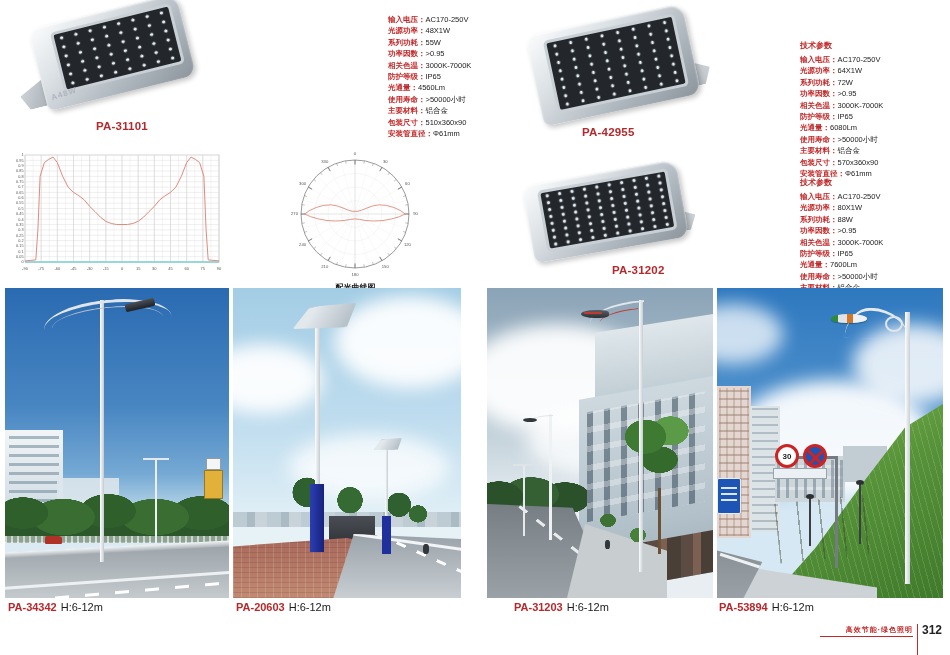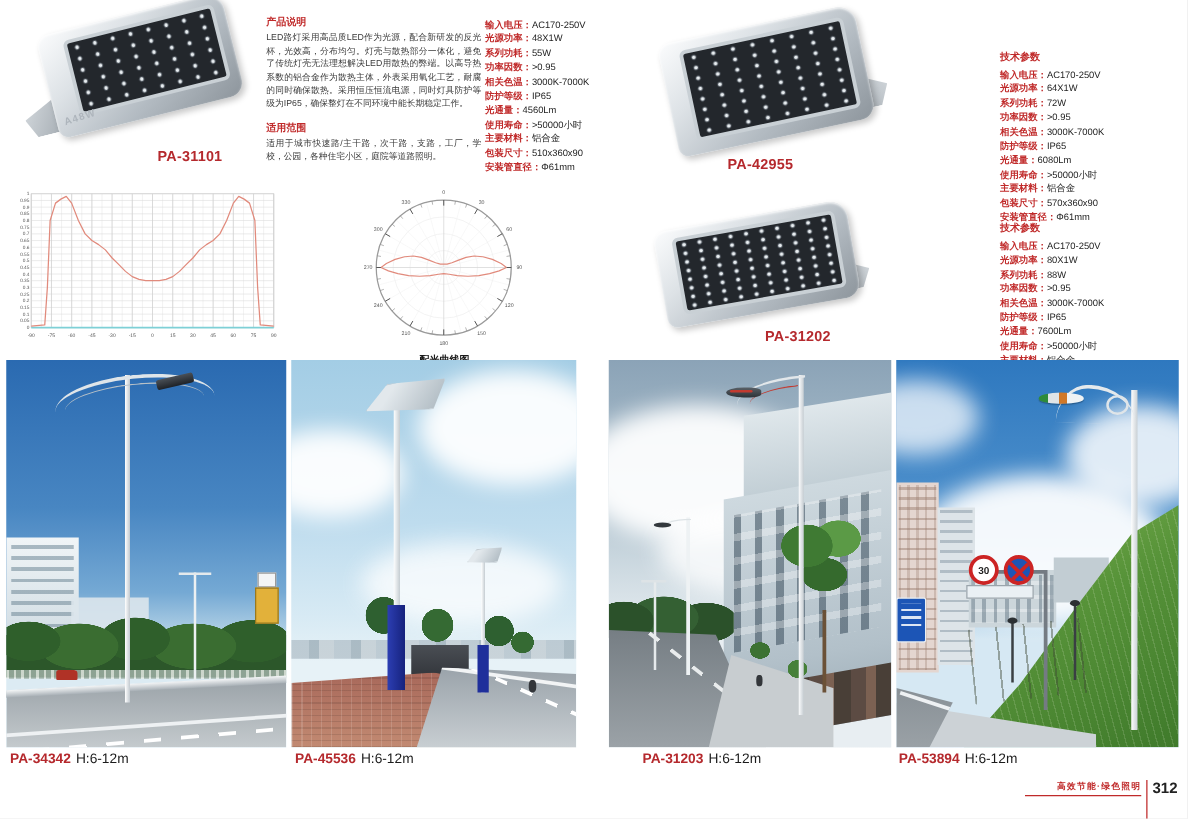--- a/index.html
+++ b/index.html
@@ -201,28 +201,22 @@
 <body>
 
 <div id="page">
 
   <div class="lamp" style="left:14px;top:8px;width:185px;height:104px;transform:rotate(-14deg);">
     <div class="tail" style="left:0;top:48px;width:40px;height:34px;"></div>
     <div class="body" style="left:24px;top:4px;width:152px;height:84px;"></div>
     <div class="panel" style="left:44px;top:12px;width:118px;height:56px;background-size:14.7px 9.3px;"></div>
     <div class="badge" style="left:30px;top:70px;transform:rotate(-4deg);">A48W</div>
   </div>
-  <div class="abs prod-code" style="left:126px;top:120px;">PA-31101</div>
-
-  <div class="abs" style="left:213px;top:12px;width:172px;">
-    <div class="red-h">产品说明</div>
-    <p class="desc-body">LED路灯采用高品质LED作为光源，配合新研发的反光杯，光效高，分布均匀。灯壳与散热部分一体化，避免了传统灯壳无法理想解决LED用散热的弊端。以高导热系数的铝合金作为散热主体，外表采用氧化工艺，耐腐的同时确保散热。采用恒压恒流电源，同时灯具防护等级为IP65，确保整灯在不同环境中能长期稳定工作。</p>
-    <div class="red-h">适用范围</div>
-    <p class="desc-body">适用于城市快速路/主干路，次干路，支路，工厂，学校，公园，各种住宅小区，庭院等道路照明。</p>
-  </div>
+  <div class="abs prod-code" style="left:96px;top:120px;">PA-31101</div>
+
 
   <div class="abs" style="left:388px;top:14px;">
       <div class="spec-row">
         <span class="spec-label">输入电压：</span>
         <span class="spec-value">AC170-250V</span>
       </div>
       <div class="spec-row">
         <span class="spec-label">光源功率：</span>
         <span class="spec-value">48X1W</span>
       </div>
@@ -668,21 +662,21 @@
     <div class="p4-pole"></div>
     <div class="p4-arm"></div>
     <div class="p4-loop"></div>
     <div class="p4-head"></div>
   </div>
 
   <div class="photo-label" style="left:8px;">
     <span class="code">PA-34342</span><span class="h">H:6-12m</span>
   </div>
   <div class="photo-label" style="left:236px;">
-    <span class="code">PA-45536</span><span class="h">H:6-12m</span>
+    <span class="code">PA-20603</span><span class="h">H:6-12m</span>
   </div>
   <div class="photo-label" style="left:514px;">
     <span class="code">PA-31203</span><span class="h">H:6-12m</span>
   </div>
   <div class="photo-label" style="left:719px;">
     <span class="code">PA-53894</span><span class="h">H:6-12m</span>
   </div>
 
   <div class="footer right" style="right:8px;justify-content:flex-end;">
     <span class="slogan">高效节能·绿色照明</span>

